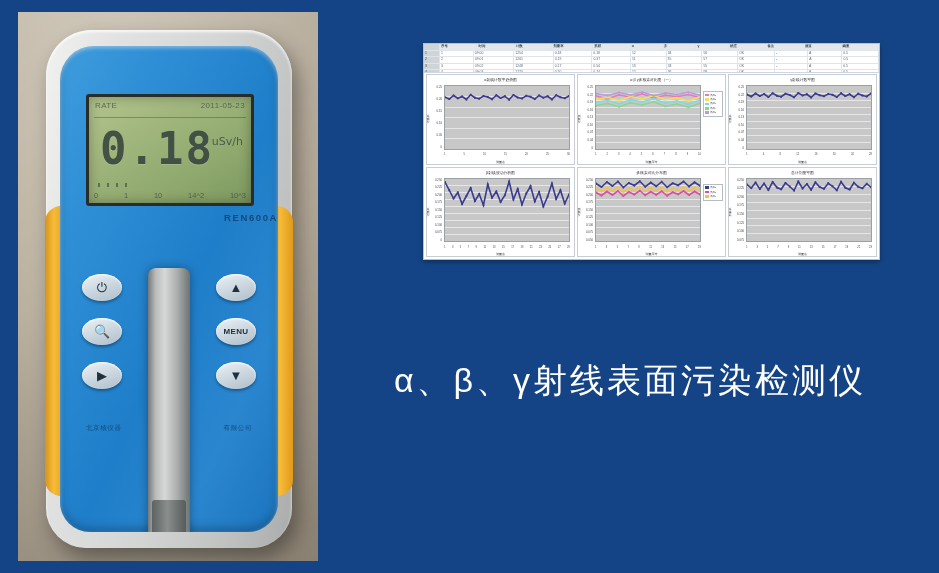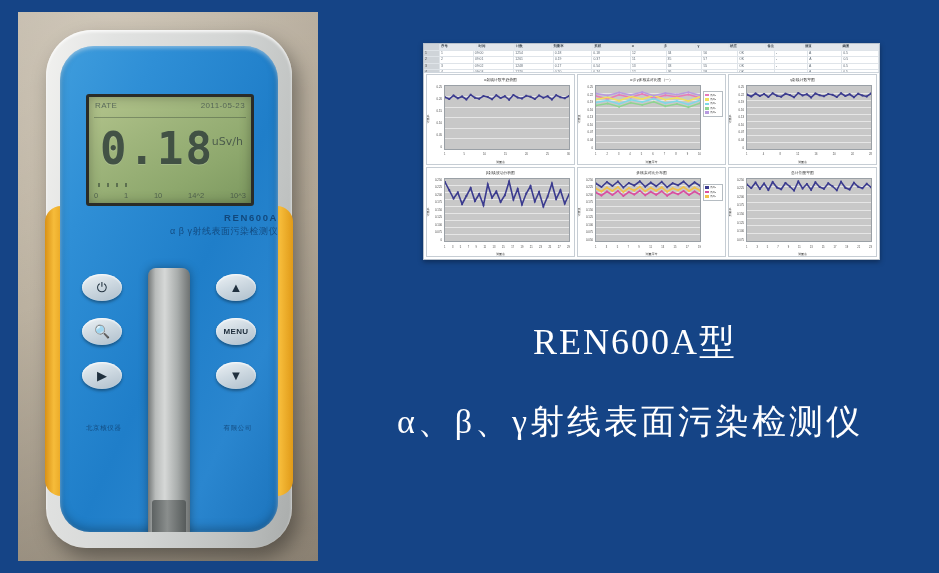--- a/index.html
+++ b/index.html
@@ -174,22 +174,22 @@
   svg.series{position:absolute;inset:0;width:100%;height:100%;}
 
   
   .titleWrap{position:absolute;left:330px;top:318px;width:600px;}
   .t1{
     color:#ffffff;font-family:"Liberation Serif", serif;
     font-size:36px;letter-spacing:2px;text-align:center;
     margin-left:10px;
   }
   .t2{
-    color:#ffffff;font-family:Liberation Serif, serif;
-    font-size:34px;letter-spacing:3px;text-align:center;margin-top:32px;
+    color:#ffffff;font-family:Liberation Sans, sans-serif;
+    font-size:34px;letter-spacing:3px;text-align:center;margin-top:40px;
   }
 </style>
 </head>
 <body>
 
 <div id="root">
 
   <div class="photo">
     <div class="floorShade"></div>
 
@@ -217,21 +217,20 @@
             <span>0</span>
             <span>1</span>
             <span>10</span>
             <span>14^2</span>
             <span>10^3</span>
           </div>
         </div>
 
         <div class="modelBlock">
           <div class="m1">REN600A</div>
-          <div class="m2">α β γ射线表面污染检测仪</div>
         </div>
 
         <div class="btn bL1">
           <span class="gl">⏻</span>
         </div>
         <div class="btn bL2">
           <span class="gl">🔍</span>
         </div>
         <div class="btn bL3">
           <span class="gl">▶</span>
@@ -846,17 +845,16 @@
             <span>19</span>
             <span>21</span>
             <span>23</span>
           </div>
           <div class="xaxisTitle">测量点</div>
         </div>
       </div>
   </div>
 
   <div class="titleWrap">
-    <div class="t1">REN600A型</div>
     <div class="t2">α、β、γ射线表面污染检测仪</div>
   </div>
 
 </div>
 
 </body></html>

